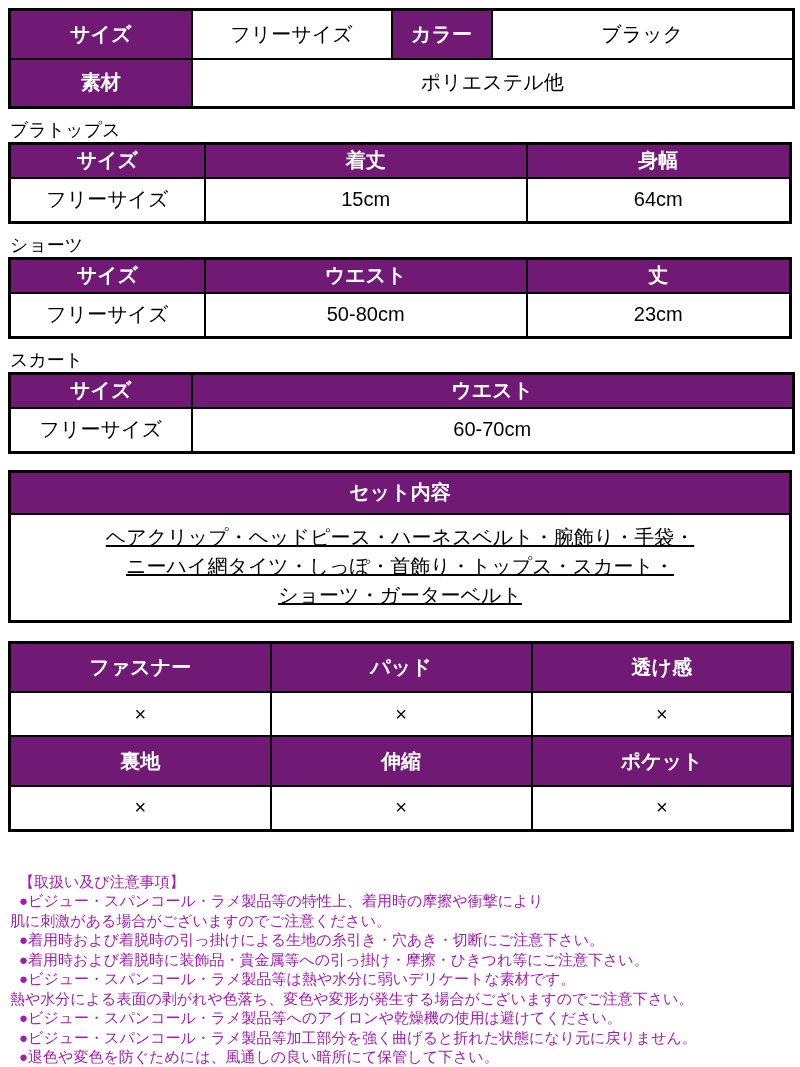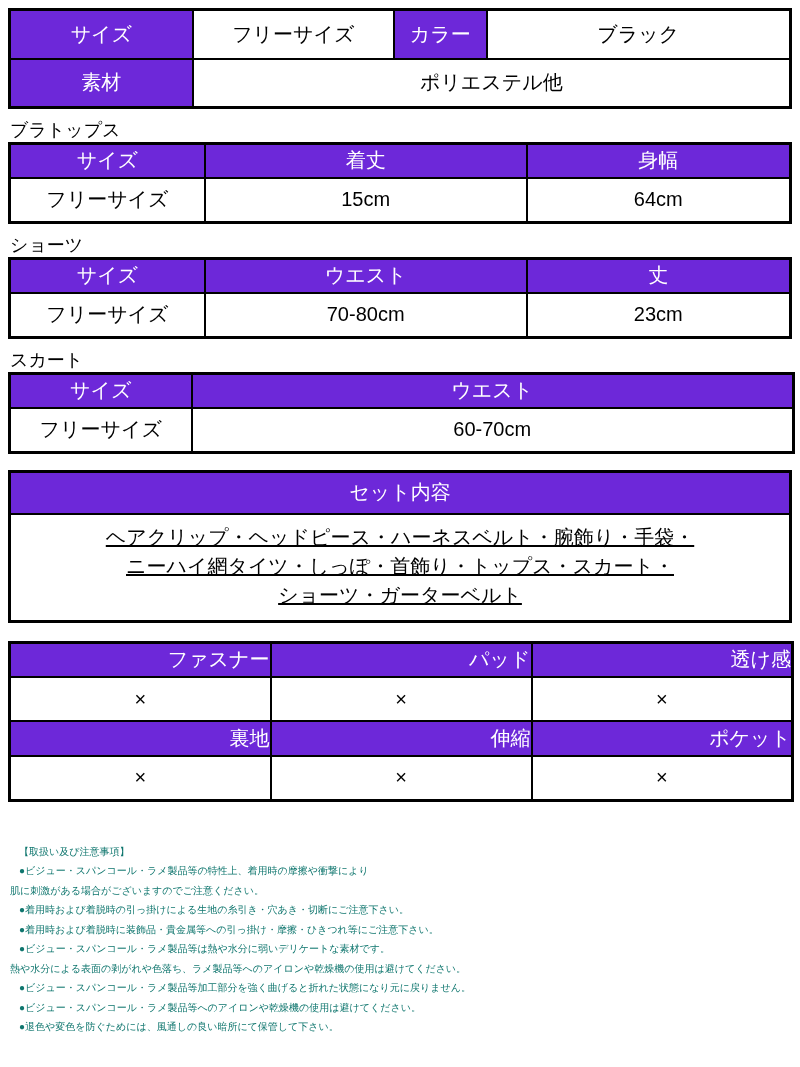--- a/index.html
+++ b/index.html
@@ -20,29 +20,29 @@
   table.tbl { border: 3px solid #000000; }
   th, td {
     border: 2px solid #000000;
     text-align: center;
     vertical-align: middle;
     font-size: 20px;
     overflow: hidden;
     white-space: nowrap;
   }
   th {
-    background: #6d28d9;
+    background: #701a75;
     color: #ffffff;
-    font-weight: normal;
+    font-weight: bold;
   }
   
   .spec th, .spec td { height: 49px; }
   .spec .c-label { width: 182px; }
   .spec .c-size  { width: 200px; }
-  .spec .c-clabel{ width: 92px; }
+  .spec .c-clabel{ width: 100px; }
   .spec .c-cval  { width: 302px; }
   
   .section-label {
     font-size: 18px;
     color: #000000;
     margin: 12px 0 3px 2px;
     line-height: 18px;
   }
   
   .meas th { height: 34px; }
@@ -60,32 +60,32 @@
     white-space: normal;
     text-decoration: underline;
   }
   .set-line {
     font-size: 20px;
     line-height: 29px;
     text-align: center;
   }
   
   .feat { margin-top: 18px; }
-  .feat th { height: 35px; width: 261px; text-align: right; }
+  .feat th { height: 50px; width: 261px; }
   .feat td { height: 44px; font-size: 20px; }
   
   .notes {
     margin-top: 40px;
     padding-left: 2px;
     padding-bottom: 40px;
   }
   .notes div {
-    font-size: 10px;
+    font-size: 15px;
     line-height: 19.5px;
-    color: #0f766e;
+    color: #a21caf;
   }
   .notes .indent { padding-left: 9px; }
 </style>
 </head>
 <body>
 
 <table class="tbl spec">
   <tbody>
       <tr>
     <th class="c-label">サイズ</th>
@@ -119,21 +119,21 @@
 <div class="section-label">ショーツ</div>
 <table class="tbl meas">
   <tbody>
       <tr>
     <th class="c1">サイズ</th>
     <th class="c2">ウエスト</th>
     <th class="c3">丈</th>
   </tr>
   <tr>
     <td>フリーサイズ</td>
-    <td>70-80cm</td>
+    <td>50-80cm</td>
     <td>23cm</td>
   </tr>
 </tbody>
   </table>
 
 <div class="section-label">スカート</div>
 <table class="tbl meas meas2">
   <tbody>
       <tr>
     <th class="c1">サイズ</th>
@@ -186,17 +186,17 @@
 </tbody>
   </table>
 
 <div class="notes">
   <div class="indent">【取扱い及び注意事項】</div>
   <div class="indent">●ビジュー・スパンコール・ラメ製品等の特性上、着用時の摩擦や衝撃により</div>
   <div>肌に刺激がある場合がございますのでご注意ください。</div>
   <div class="indent">●着用時および着脱時の引っ掛けによる生地の糸引き・穴あき・切断にご注意下さい。</div>
   <div class="indent">●着用時および着脱時に装飾品・貴金属等への引っ掛け・摩擦・ひきつれ等にご注意下さい。</div>
   <div class="indent">●ビジュー・スパンコール・ラメ製品等は熱や水分に弱いデリケートな素材です。</div>
-  <div>熱や水分による表面の剥がれや色落ち、ラメ製品等へのアイロンや乾燥機の使用は避けてください。</div>
+  <div>熱や水分による表面の剥がれや色落ち、変色や変形が発生する場合がございますのでご注意下さい。</div>
+  <div class="indent">●ビジュー・スパンコール・ラメ製品等へのアイロンや乾燥機の使用は避けてください。</div>
   <div class="indent">●ビジュー・スパンコール・ラメ製品等加工部分を強く曲げると折れた状態になり元に戻りません。</div>
-  <div class="indent">●ビジュー・スパンコール・ラメ製品等へのアイロンや乾燥機の使用は避けてください。</div>
   <div class="indent">●退色や変色を防ぐためには、風通しの良い暗所にて保管して下さい。</div>
 </div>
 
 </body></html>

